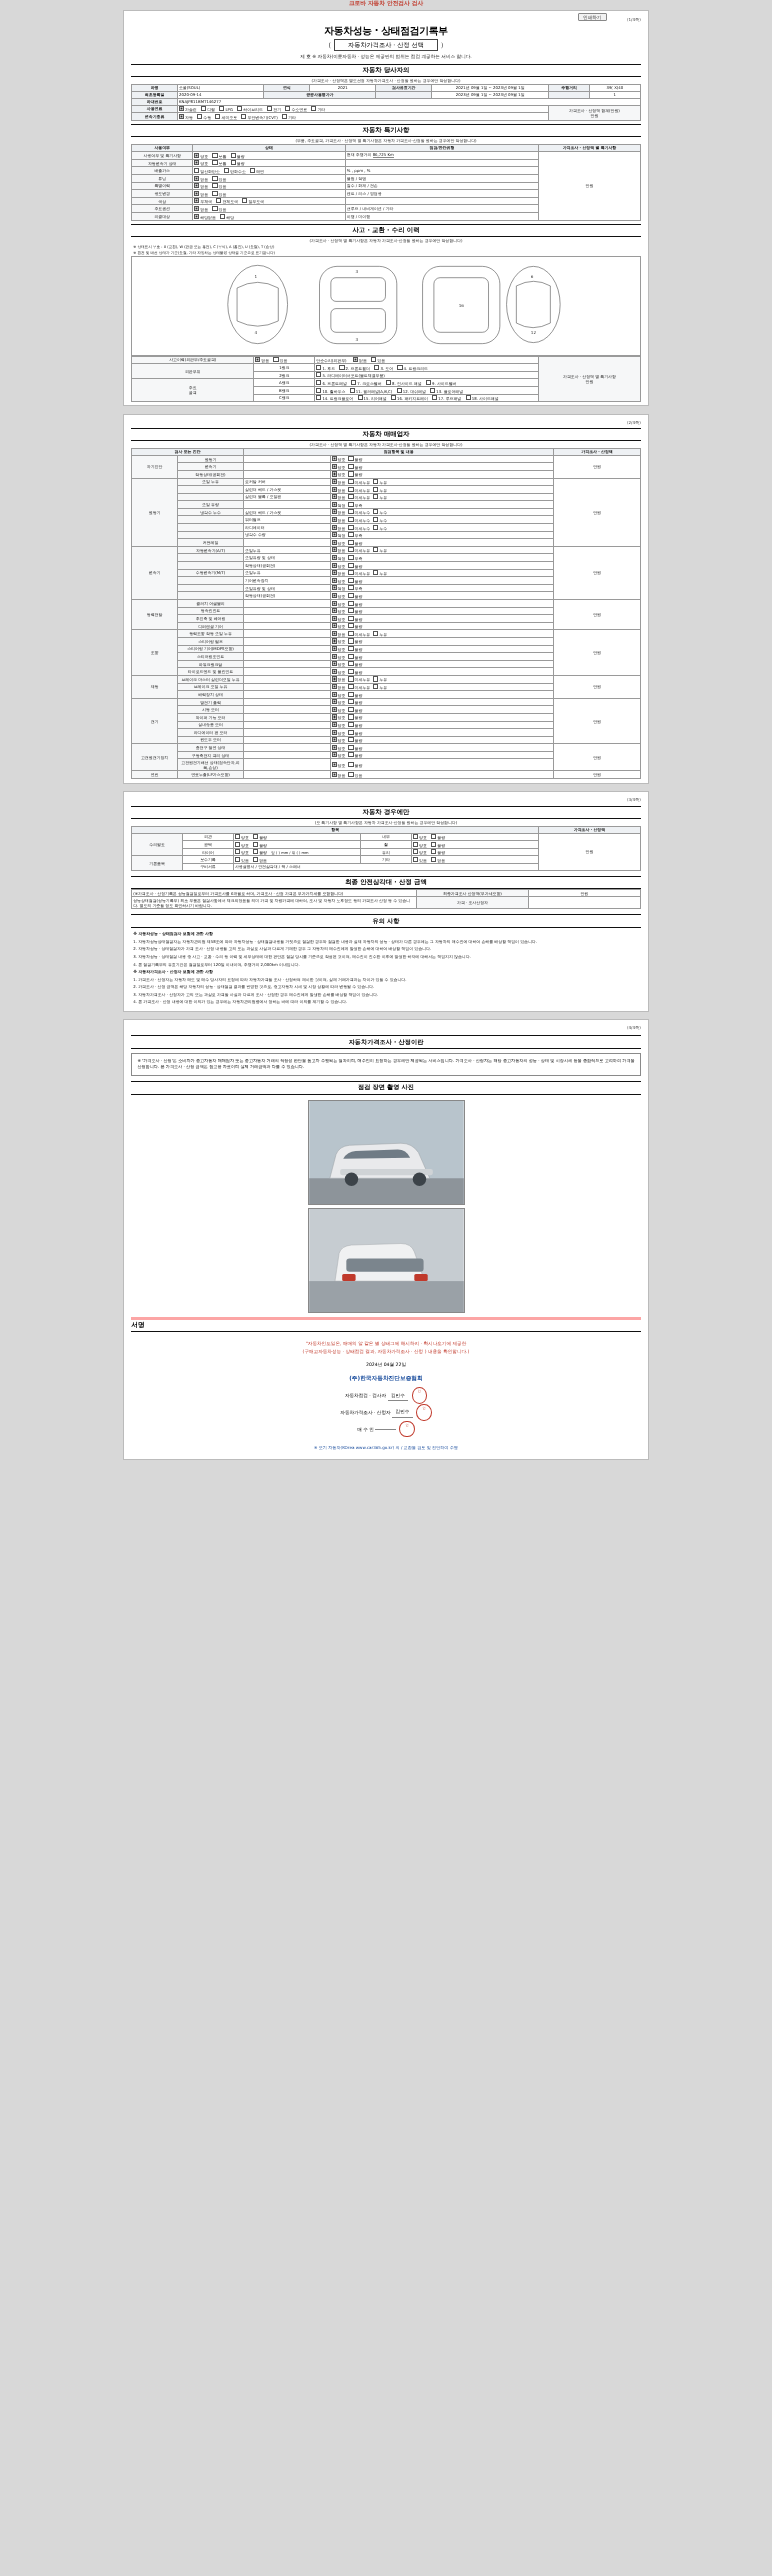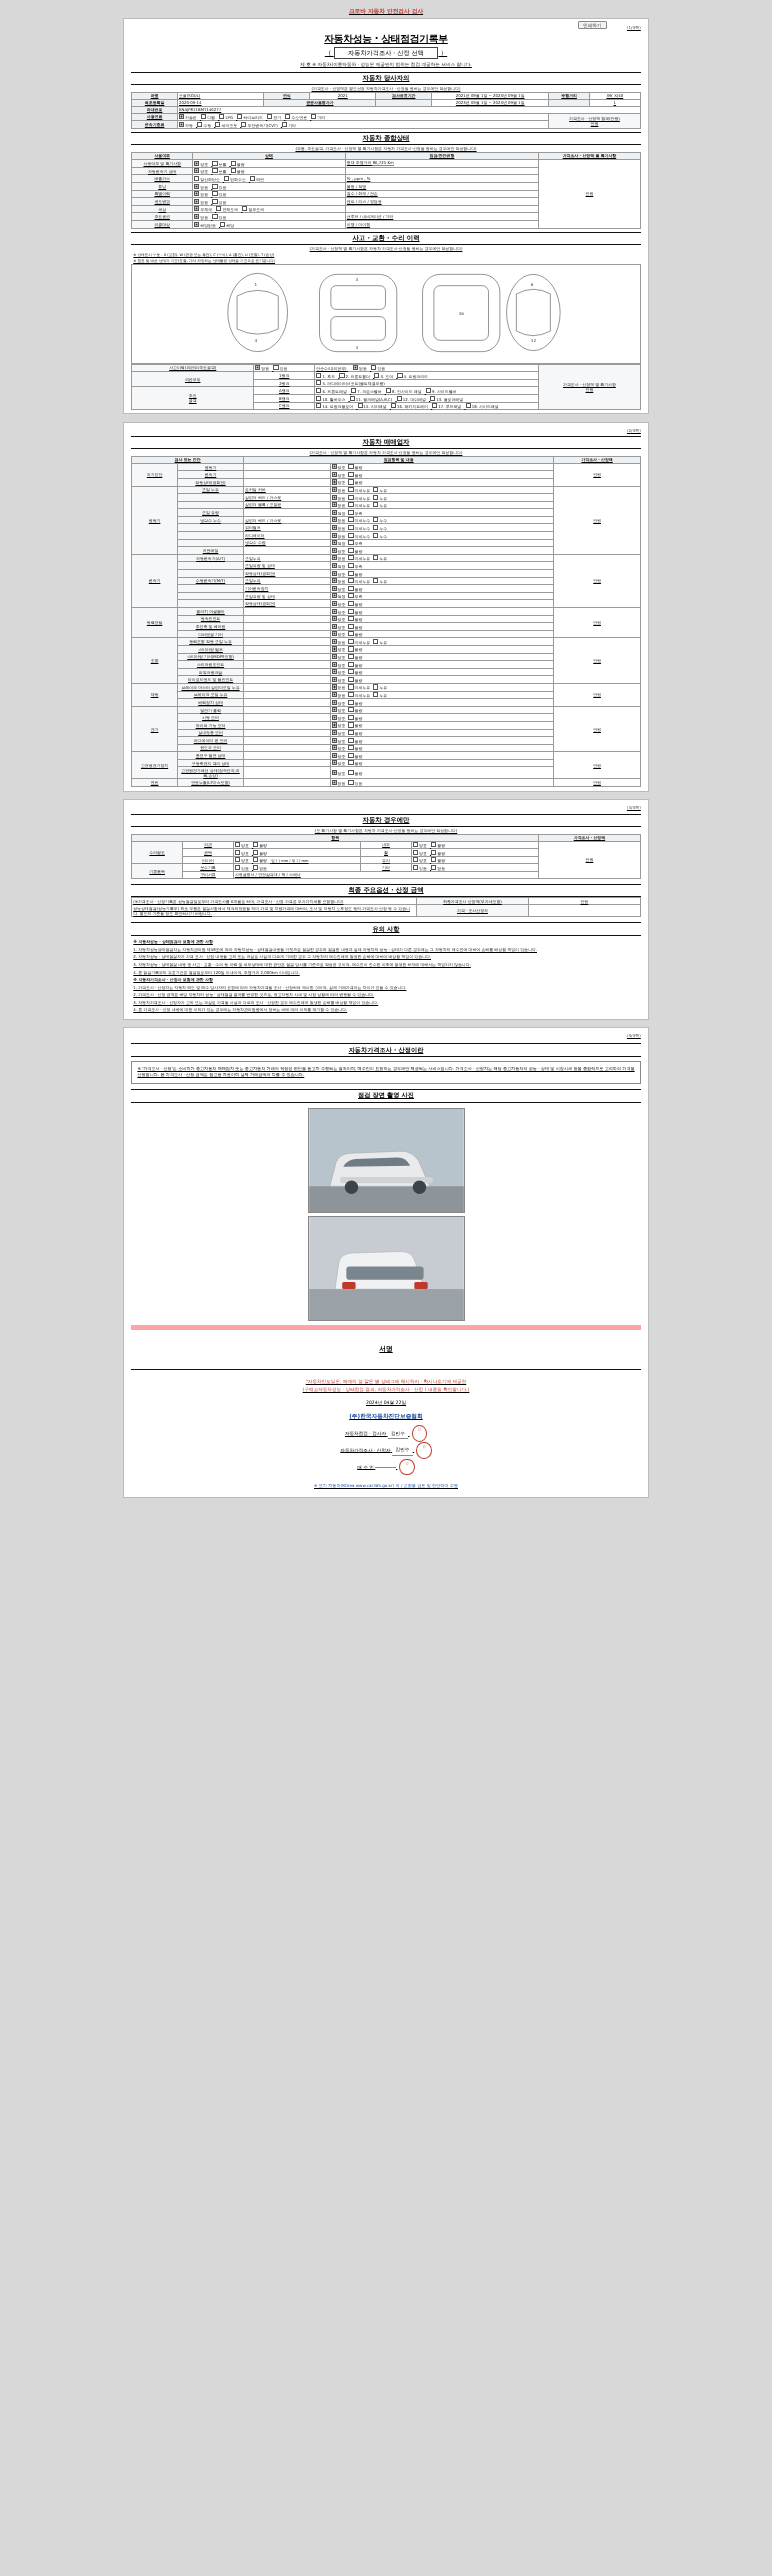--- a/index.html
+++ b/index.html
@@ -1,17 +1,17 @@
 <!DOCTYPE html>
 <html lang="ko" style="font-size:8.2px"><head>
 <meta charset="utf-8">
 <style>
   html,body{margin:0;padding:0;background:#d8d8d8;}
   body{font-family:"DejaVu Sans","Liberation Sans",sans-serif;}
-  .page-wrap{width:707px;margin:8px auto;position:relative;text-decoration:underline;}
+  .page-wrap{width:707px;margin:0 auto;position:relative;}
   .sheet{background:#fff;border:0.5px solid #bbb;margin:0 auto 7.2px auto;box-sizing:border-box;}
   .s1{width:526px;padding:5.2px 7.2px 3.1px 7.2px;}
   .top-bar{text-align:center;font-size:5.7px;color:#c0392b;font-weight:bold;margin-bottom:2.1px;}
   .print-btn{position:absolute;right:133px;top:13.4px;border:0.5px solid #888;background:#f2f2f2;font-size:4.6px;padding:0.5px 4.1px;border-radius:1px;color:#333;}
   .pg-no{text-align:right;font-size:4.1px;color:#444;margin-top:1px;}
   h1.doc-title{font-size:9.8px;text-align:center;font-weight:bold;margin:3.1px 0 1px 0;letter-spacing:-0.3px;}
   .sub-title{font-size:6.7px;text-align:center;margin:0 0 3.1px 0;}
   .sub-title .box{border:0.5px solid #444;padding:0.5px 13.4px;display:inline-block;font-size:6.2px;}
   .intro{font-size:4.6px;text-align:center;margin:2.1px 0 4.1px 0;color:#222;}
   .sec-title{text-align:center;font-size:6.4px;font-weight:bold;background:#fff;border-top:1px solid #111;border-bottom:0.5px solid #111;padding:1px 0;margin:3.1px 0 0 0;}
@@ -21,21 +21,21 @@
   td.lab{background:#eef1f4;text-align:center;font-weight:bold;}
   td.lab2{background:#f6f7f8;text-align:center;}
   .ctr{text-align:center;}
   .cb{display:inline-block;width:3.1px;height:3.1px;border:0.5px solid #555;margin-right:1px;vertical-align:-0.5px;background:#fff;}
   .cb.on{background:#333;box-shadow:inset 0 0 0 0.5px #fff;}
   .ck{display:inline-block;margin-right:3.1px;white-space:nowrap;}
   .val-line{border-bottom:0.5px solid #888;display:inline-block;min-width:20.6px;text-align:center;}
   .car-map{border:0.5px solid #9a9a9a;height:98px;position:relative;background:#fff;}
   .legend{font-size:3.6px;padding:1px 2.1px;color:#111;}
   .sheet.s2{width:526px;padding:4.1px 7.2px;}
-  .sign-title{text-align:center;font-size:6.7px;font-weight:bold;border-top:5px solid #fca5a5;border-bottom:0.5px solid #111;padding:15px 0;margin:4.1px 0;}
+  .sign-title{font-size:6.7px;font-weight:bold;border-top:3px solid #fca5a5;border-bottom:0.5px solid #111;padding:1px 0;margin:4.1px 0;}
   .notice-title{text-align:center;font-size:6.2px;font-weight:bold;border-top:1px solid #111;border-bottom:0.5px solid #111;padding:1.5px 0;margin:5.2px 0 3.1px 0;}
   .notice-body{font-size:3.9px;line-height:1.55;color:#111;padding:0 2.1px;}
   .notice-body p{margin:1.5px 0;}
   .red{color:#c0392b;}
   .blue{color:#15499b;}
   .warn-box{border:0.5px solid #8a8a8a;padding:4.1px 5.2px;font-size:4.1px;line-height:1.6;margin:3.1px 0 5.2px 0;}
   .price-box{border:0.5px solid #9a9a9a;}
   .sign-area{font-size:4.6px;line-height:1.9;text-align:center;padding:3.1px 0 5.2px 0;}
   .stamp{display:inline-block;border:1px solid #c0392b;color:#c0392b;border-radius:50%;width:13.4px;height:13.4px;line-height:5.7px;font-size:3.1px;text-align:center;padding-top:1.5px;vertical-align:middle;margin-left:2.1px;}
   .footer-bar{text-align:center;font-size:4.1px;color:#15499b;padding:2.1px 0 5.2px 0;}
@@ -120,21 +120,21 @@
           <span class="ck"><span class="cb on"></span><span>자동</span></span>
           <span class="ck"><span class="cb"></span><span>수동</span></span>
           <span class="ck"><span class="cb"></span><span>세미오토</span></span>
           <span class="ck"><span class="cb"></span><span>무단변속기(CVT)</span></span>
           <span class="ck"><span class="cb"></span><span>기타</span></span>
         </td>
       </tr>
     </tbody>
       </table>
 
-    <div class="sec-title">자동차 종합상태</div>
+    <div class="sec-title">자동차 특기사항</div>
     <div class="sec-note">(부품, 주요골격, 가격조사 · 산정액 별 특기사항은 자동차 가격조사·산정을 원하는 경우에만 작성합니다)</div>
 
     <table class="grid">
       <colgroup>
           <col style="width:12%">
           <col style="width:30%">
           <col style="width:38%">
           <col style="width:20%">
         </colgroup>
       <tbody>
@@ -654,21 +654,21 @@
           <span class="ck"><span class="cb"></span><span>없음</span></span>
         </td>
       </tr>
       <tr>
         <td class="ctr" colspan="1">구비서류</td>
         <td colspan="3" class="tiny">사용설명서 / 안전삼각대 / 잭 / 스패너</td>
       </tr>
     </tbody>
       </table>
 
-    <div class="sec-title" style="margin-top:5.2px">최종 주요옵션 · 산정 금액</div>
+    <div class="sec-title" style="margin-top:5.2px">최종 안전삼각대 · 산정 금액</div>
     <table class="grid price-box">
       <colgroup>
           <col style="width:56%">
           <col style="width:22%">
           <col style="width:22%">
         </colgroup>
       <tbody>
           <tr>
         <td class="tiny">(※가격조사 · 산정기록은 성능점검일로부터 가격조사를 6개월로 하며, 가격조사 · 산정 가격은 부가가치세를 포함합니다)</td>
         <td class="lab2 ctr">최종가격조사

